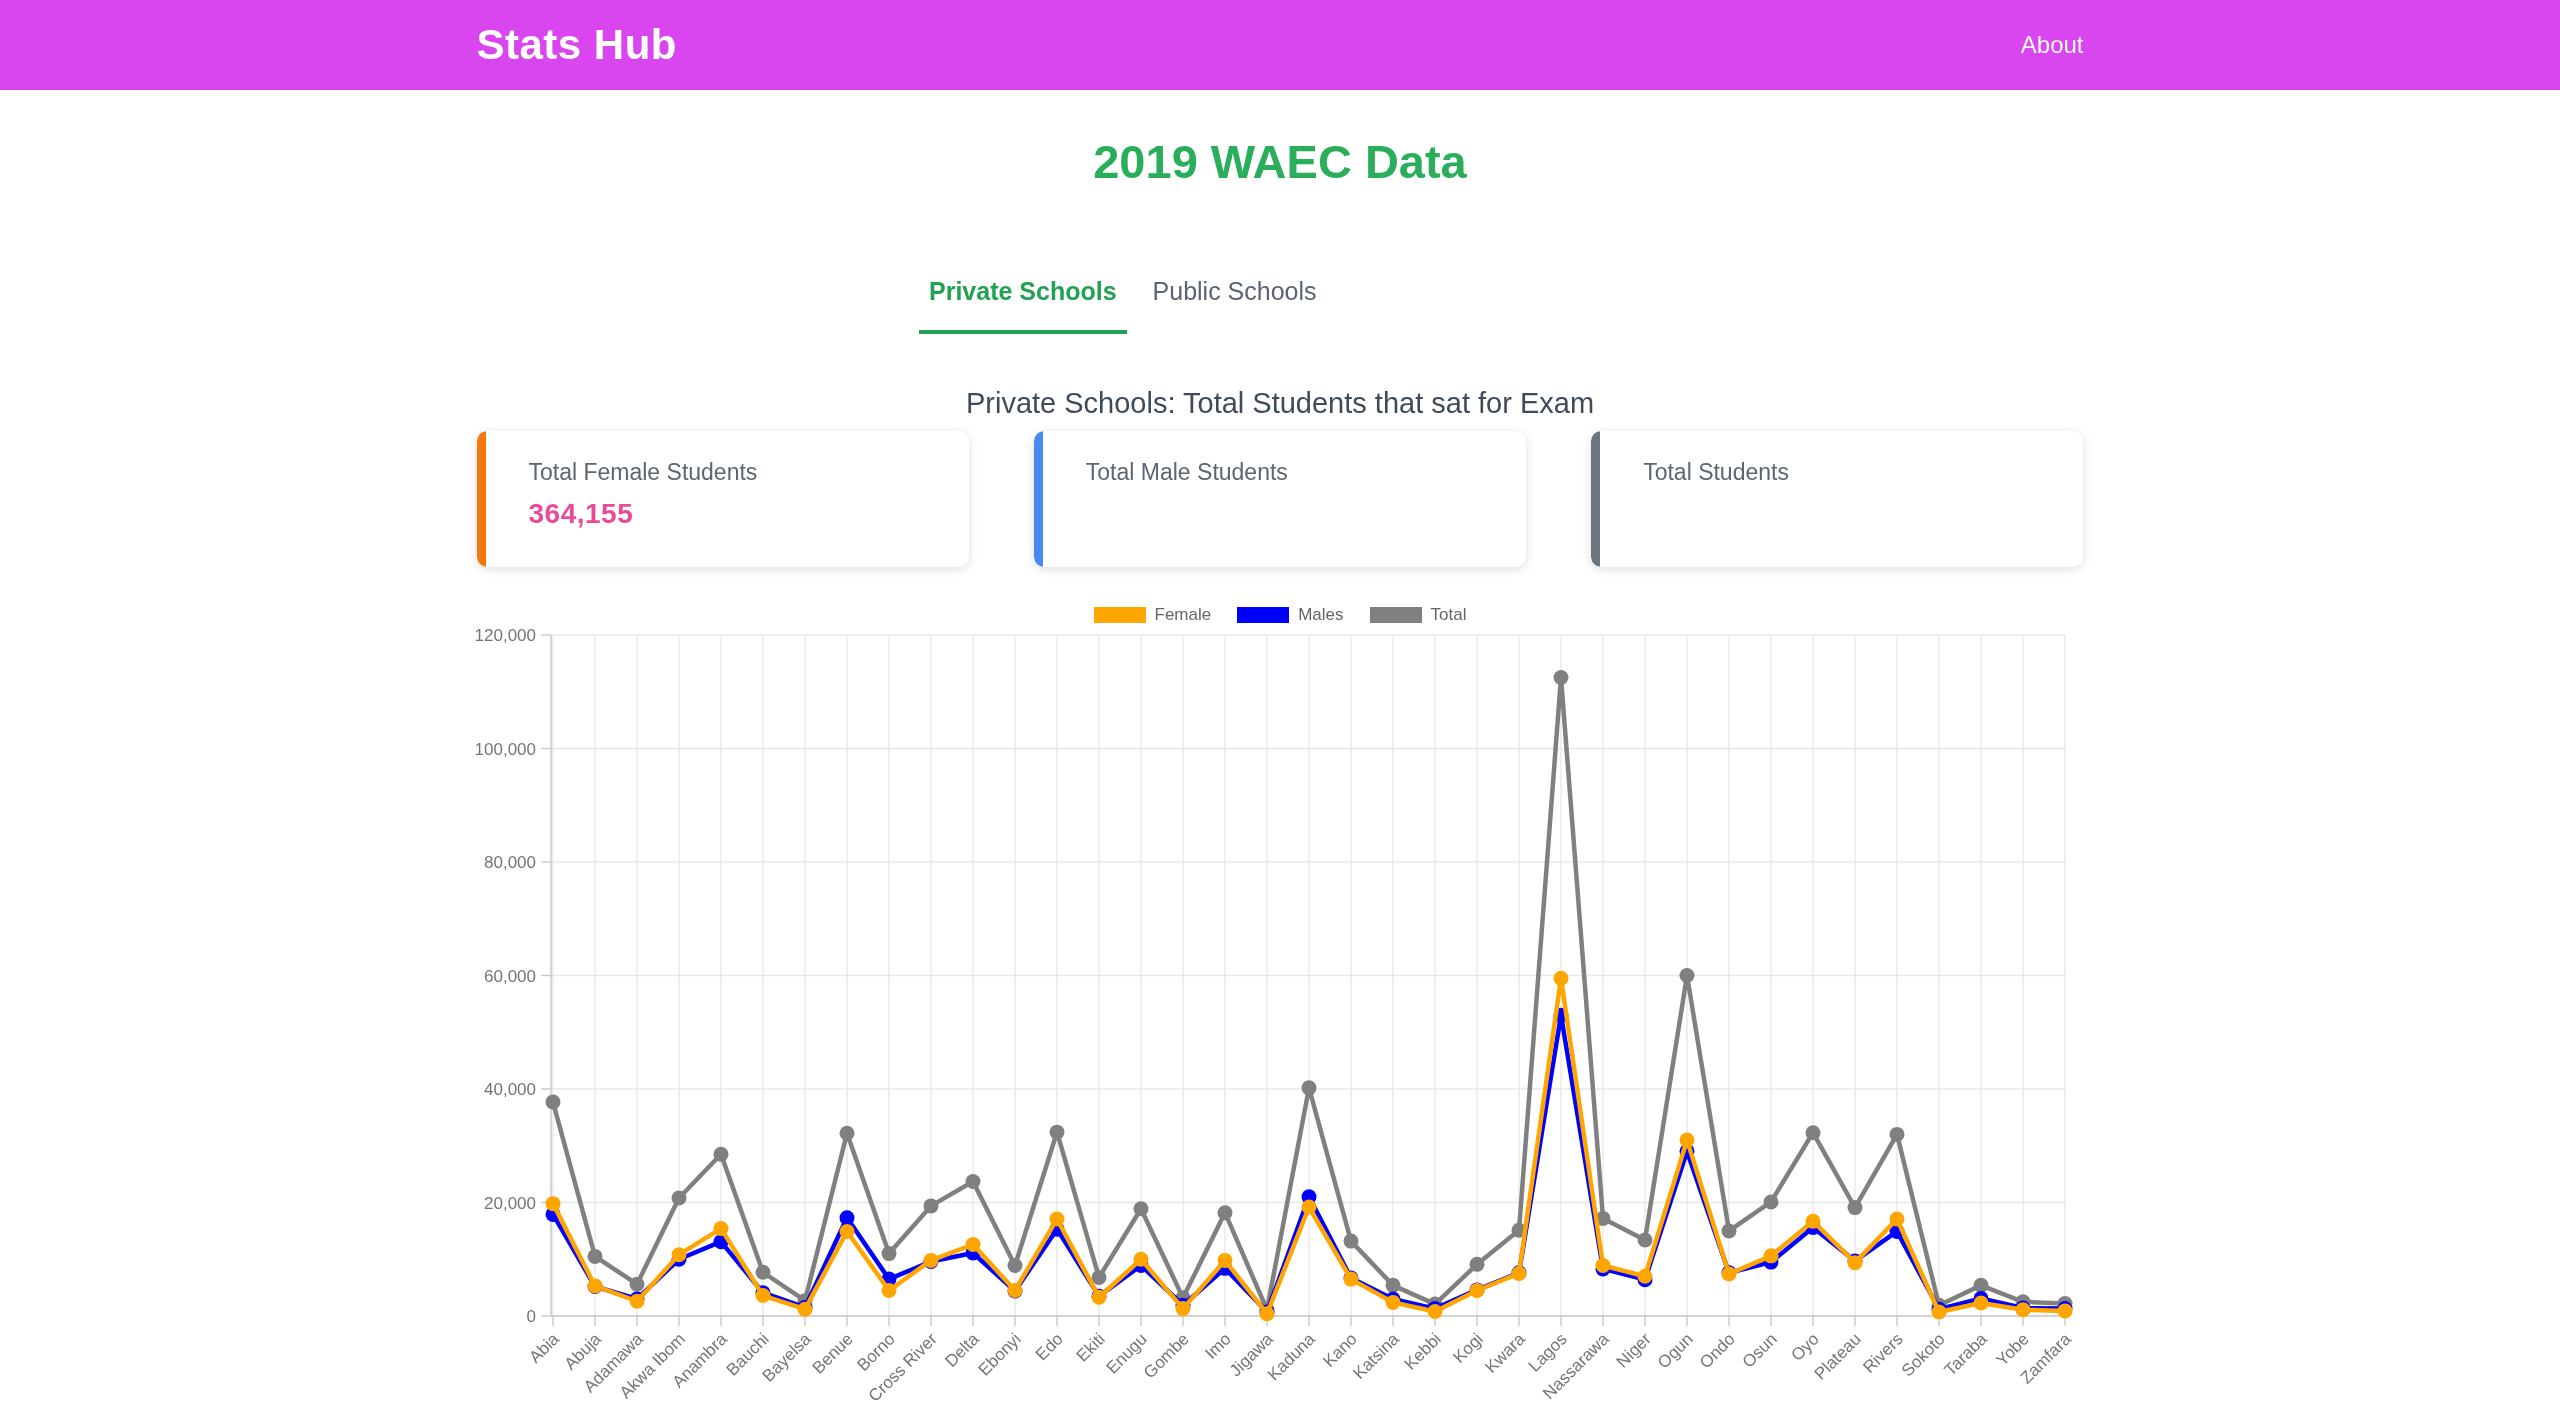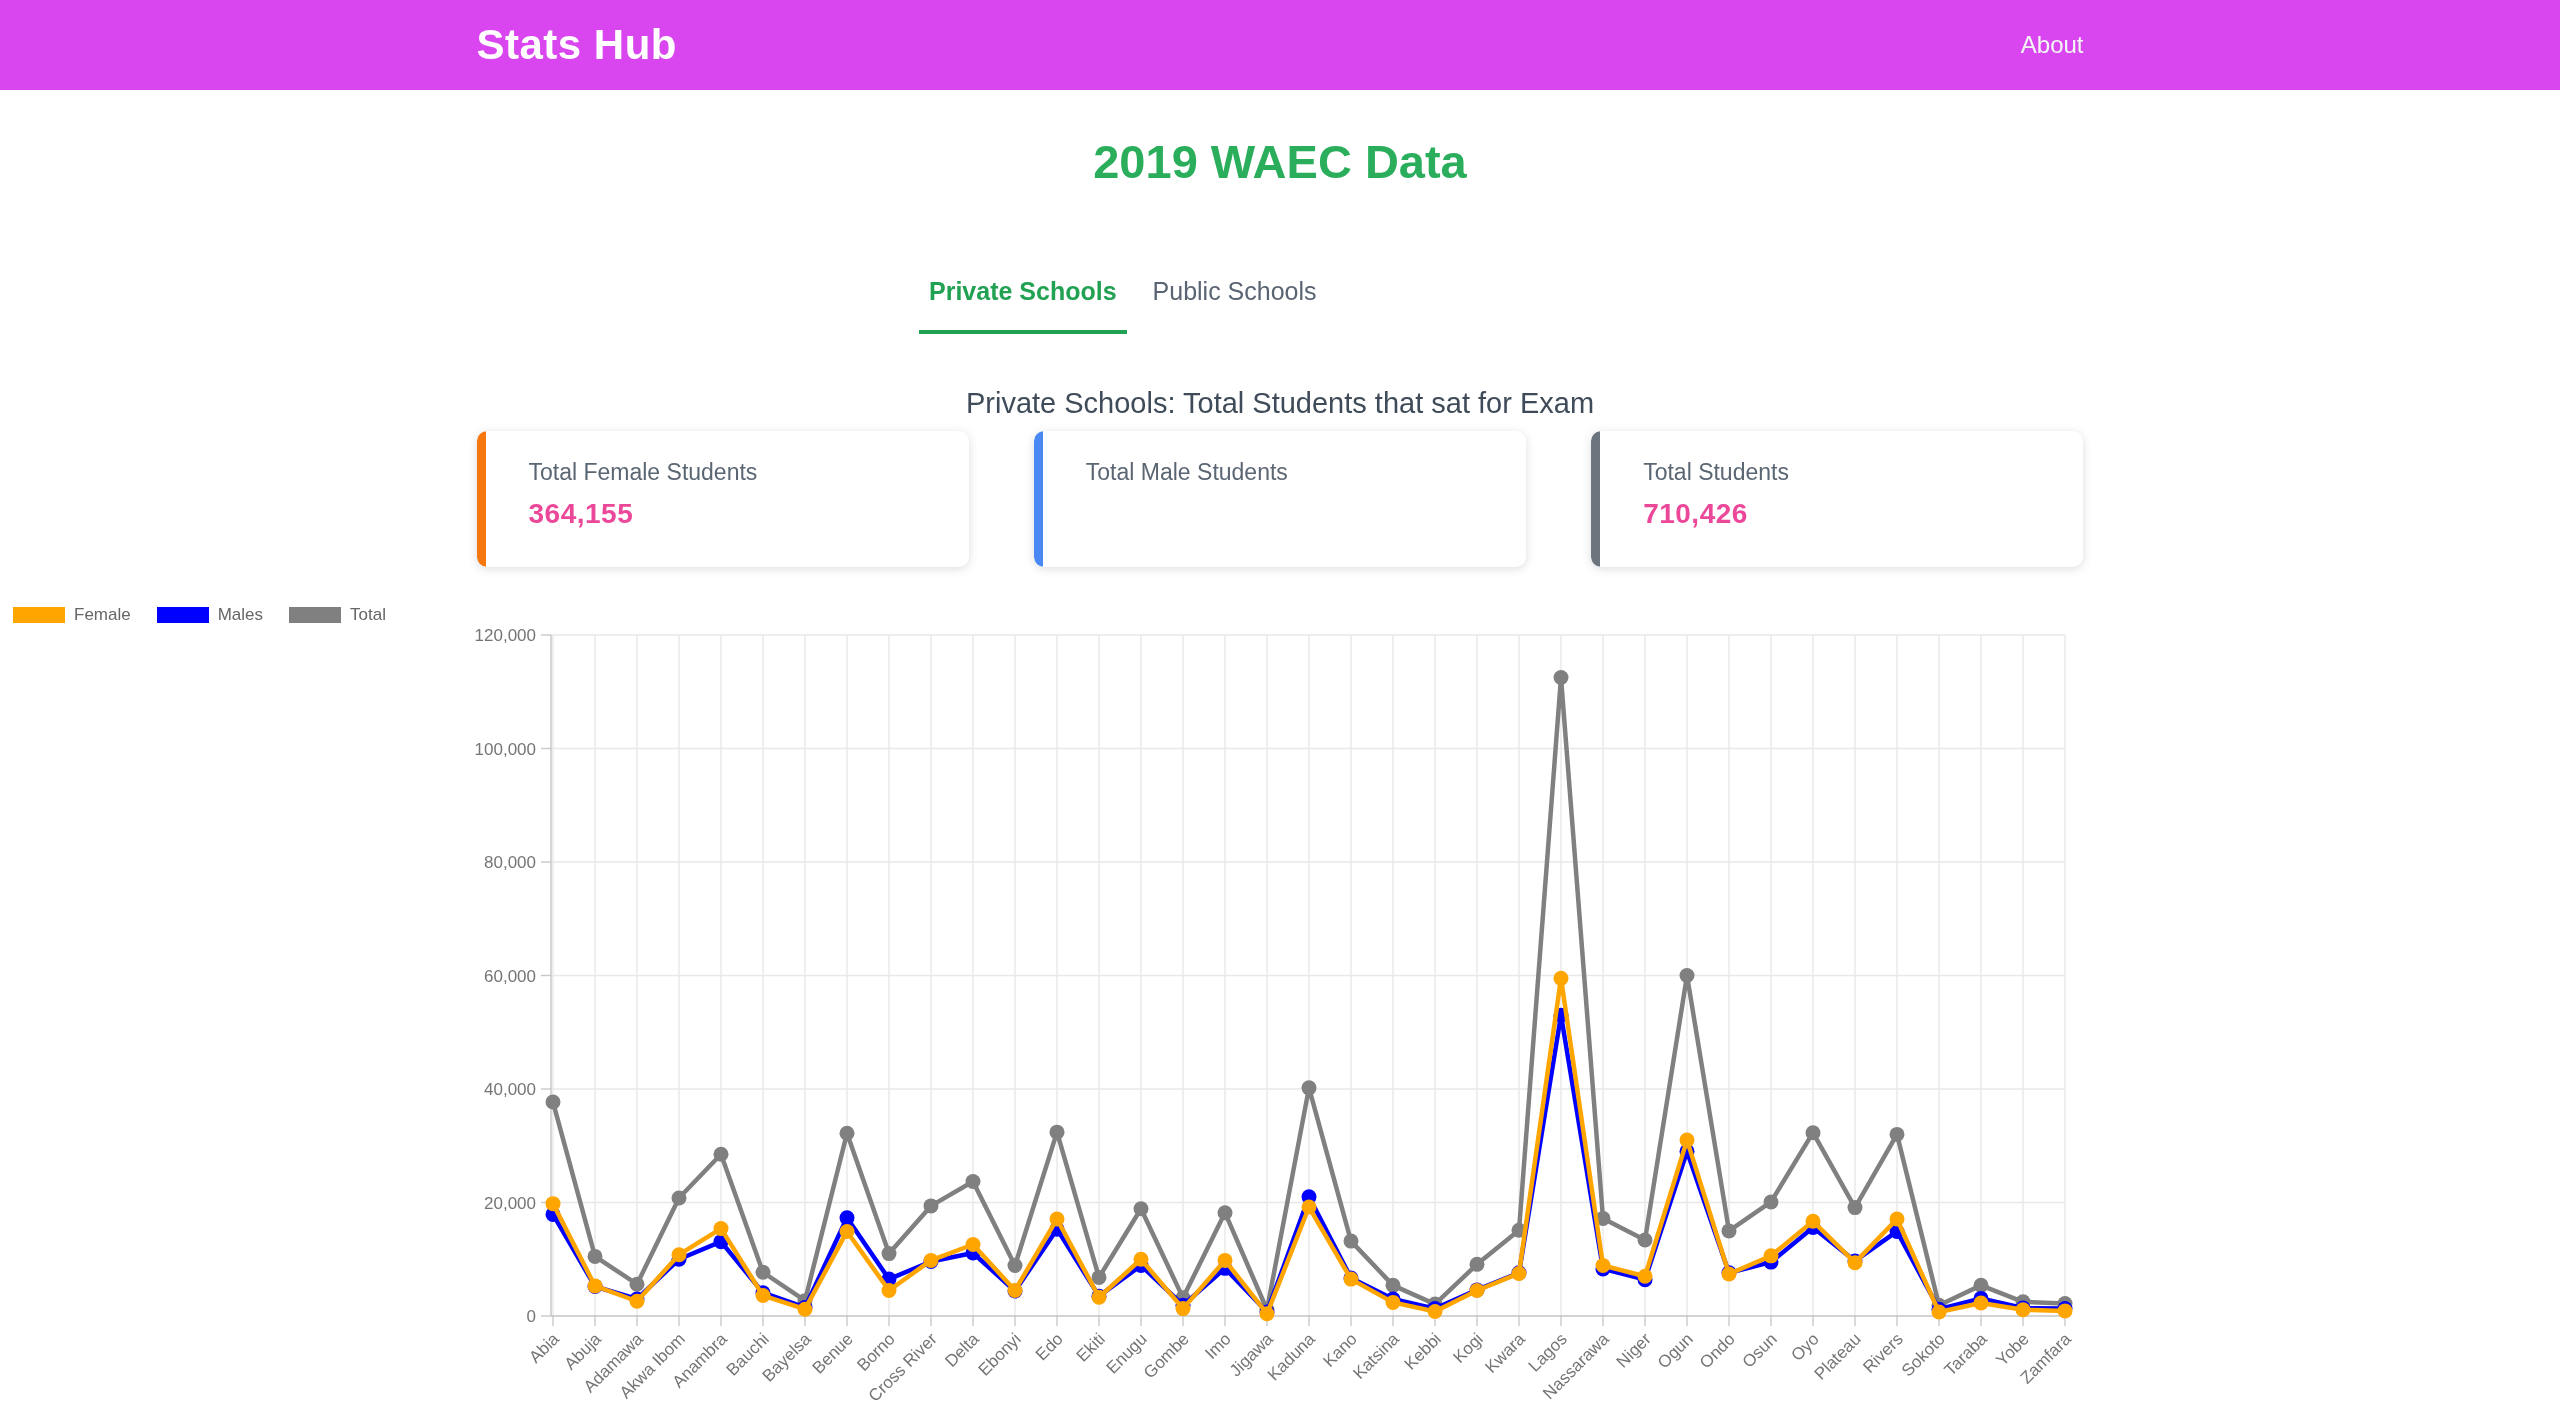--- a/index.html
+++ b/index.html
@@ -29,21 +29,21 @@
 
   
   .cards { width:1607px; margin:6px auto 0; display:flex; gap:65px; }
   .card { position:relative; flex:1; height:136px; background:#fff; border-radius:10px;
           box-shadow:0 2px 10px rgba(60,70,90,.18); padding:28px 0 0 52px; overflow:hidden; }
   .card .accent { position:absolute; left:0; top:0; bottom:0; width:9px; border-radius:10px 0 0 10px; }
   .card .label { color:#5b6673; font-size:23px; }
   .card .value { margin-top:12px; color:#ec4899; font-size:28px; font-weight:800; letter-spacing:.5px; }
 
   
-  .legend { margin-top:38px; display:flex; justify-content:flex-start; align-items:center; }
+  .legend { margin-top:38px; display:flex; justify-content:center; align-items:center; }
   .legend-item { display:flex; align-items:center; margin:0 13px; cursor:pointer; }
   .legend-swatch { width:52px; height:16px; display:inline-block; }
   .legend-label { margin-left:9px; font-size:17px; color:#666666; }
 
   svg text { font-family:"Liberation Sans", sans-serif; }
 </style>
 </head>
 <body>
 
 
@@ -75,21 +75,20 @@
     <div class="label">Total Female Students</div>
     <div class="value">364,155</div>
   </div>
   <div class="card">
     <span class="accent" style="background: rgb(74, 137, 243);"></span>
     <div class="label">Total Male Students</div>
   </div>
   <div class="card">
     <span class="accent" style="background: rgb(108, 117, 125);"></span>
     <div class="label">Total Students</div>
-    <div class="value">710,426</div>
   </div>
 </div>
 
 
 <div class="legend">
     <div class="legend-item">
       <span class="legend-swatch" style="background: rgb(255, 165, 0);"></span>
       <span class="legend-label">Female</span>
     </div>
     <div class="legend-item">

